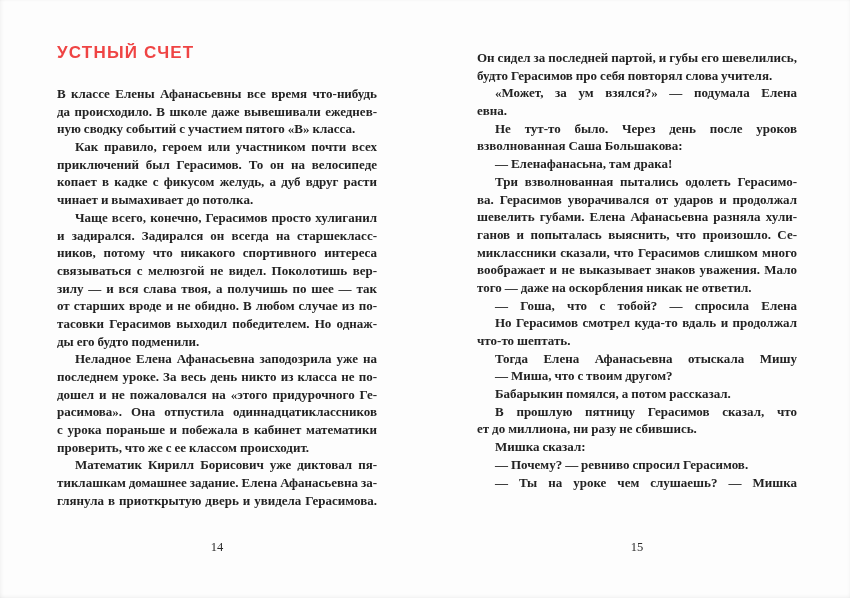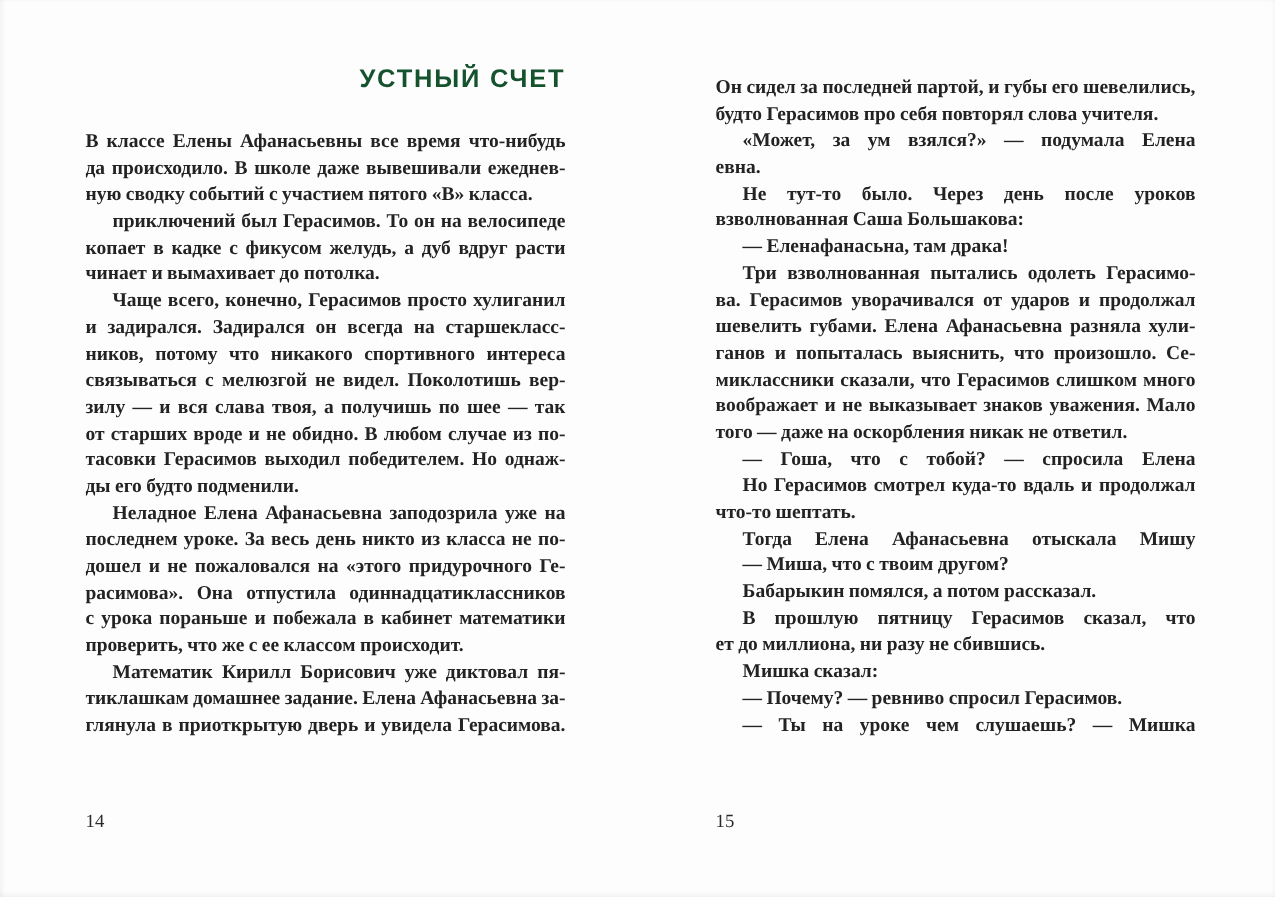--- a/index.html
+++ b/index.html
@@ -26,62 +26,64 @@
     color: #222222;
   }
   .page-left  { left: 57px;  top: 44px; }
   .page-right { left: 477px; top: 49px; }
   .chapter-title {
     font-family: "Liberation Sans", "DejaVu Sans", sans-serif;
     font-weight: 700;
     font-size: 17px;
     line-height: 17px;
     letter-spacing: 1.2px;
-    text-align: right;
-    color: #14532d;
+    text-align: left;
+    color: #ef4444;
     margin-bottom: 24px;
   }
   .para { display: block; }
   .line {
     font-size: 13px;
     line-height: 17.7px;
     height: 17.7px;
     overflow: hidden;
     text-align: justify;
     text-align-last: justify;
     word-spacing: -0.3px;
     color: #232323;
     font-weight: bold;
   }
   .line.last { text-align-last: left; }
   .para.indent .line:first-child { text-indent: 18px; }
   .pagenum {
     position: absolute;
     top: 540px;
     width: 320px;
+    text-align: center;
     font-size: 12.5px;
     color: #2a2a2a;
   }
   .pagenum-left  { left: 57px; }
   .pagenum-right { left: 477px; }
 </style>
 </head>
 <body>
 
 <div class="photo">
 
   <div class="page page-left">
     <div class="chapter-title">УСТНЫЙ СЧЕТ</div>
     <div id="left-body">
         <div class="para">
           <div class="line">В классе Елены Афанасьевны все время что-нибудь</div>
           <div class="line">да происходило. В школе даже вывешивали ежеднев-</div>
           <div class="line last">ную сводку событий с участием пятого «В» класса.</div>
         </div>
         <div class="para indent">
+          <div class="line">Как правило, героем или участником почти всех</div>
           <div class="line">приключений был Герасимов. То он на велосипеде</div>
           <div class="line">копает в кадке с фикусом желудь, а дуб вдруг расти на-</div>
           <div class="line last">чинает и вымахивает до потолка.</div>
         </div>
         <div class="para indent">
           <div class="line">Чаще всего, конечно, Герасимов просто хулиганил</div>
           <div class="line">и задирался. Задирался он всегда на старшекласс-</div>
           <div class="line">ников, потому что никакого спортивного интереса</div>
           <div class="line">связываться с мелюзгой не видел. Поколотишь вер-</div>
           <div class="line">зилу — и вся слава твоя, а получишь по шее — так</div>

